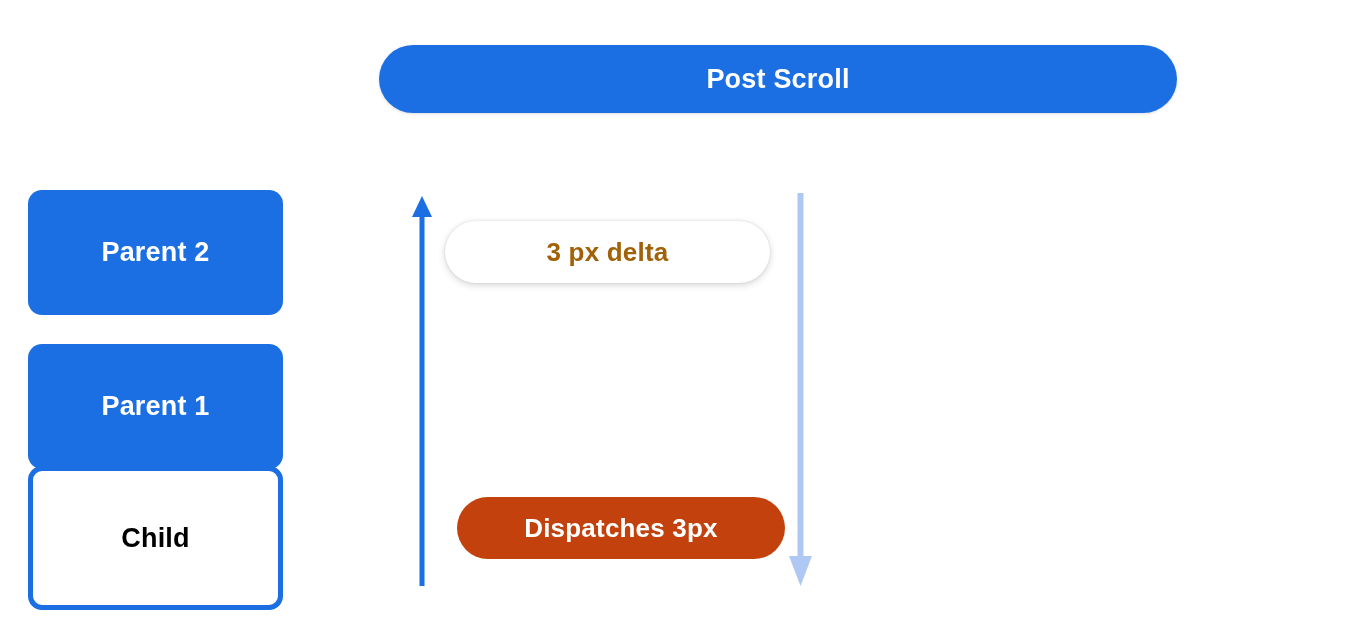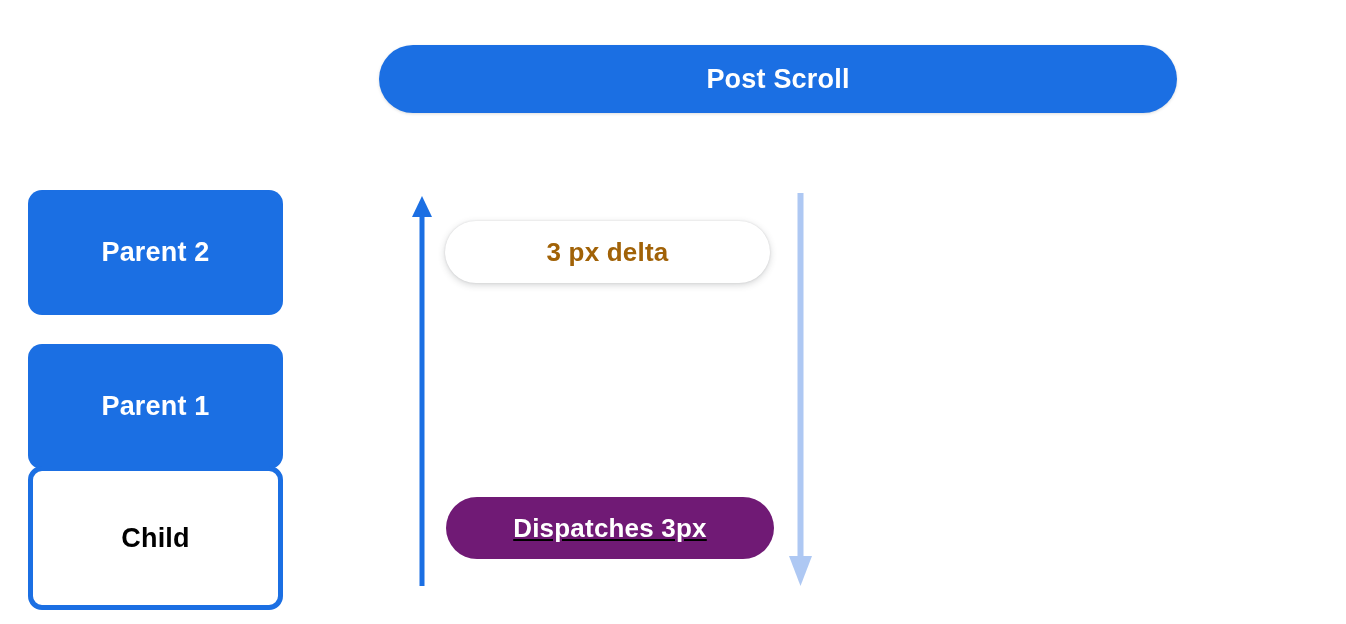--- a/index.html
+++ b/index.html
@@ -107,27 +107,26 @@
     top: 221px;
     width: 325px;
     height: 62px;
     background: #ffffff;
     border-radius: 31px;
     box-shadow: 0 2px 7px rgba(60,64,67,0.22), 0 0 2px rgba(60,64,67,0.16);
   }
   #pill-delta .label { color: #a16207; }
 
   #pill-dispatch {
-    left: 446px;
+    left: 457px;
     top: 497px;
     width: 328px;
     height: 62px;
-    background: #701a75;
+    background: #c2410c;
     border-radius: 31px;
-    text-decoration: underline;
   }
   #pill-dispatch .label { color: #ffffff; }
 </style>
 </head>
 <body>
 
 <div id="canvas">
 
   <div class="header-bar">
     <span class="label">Post Scroll</span>

